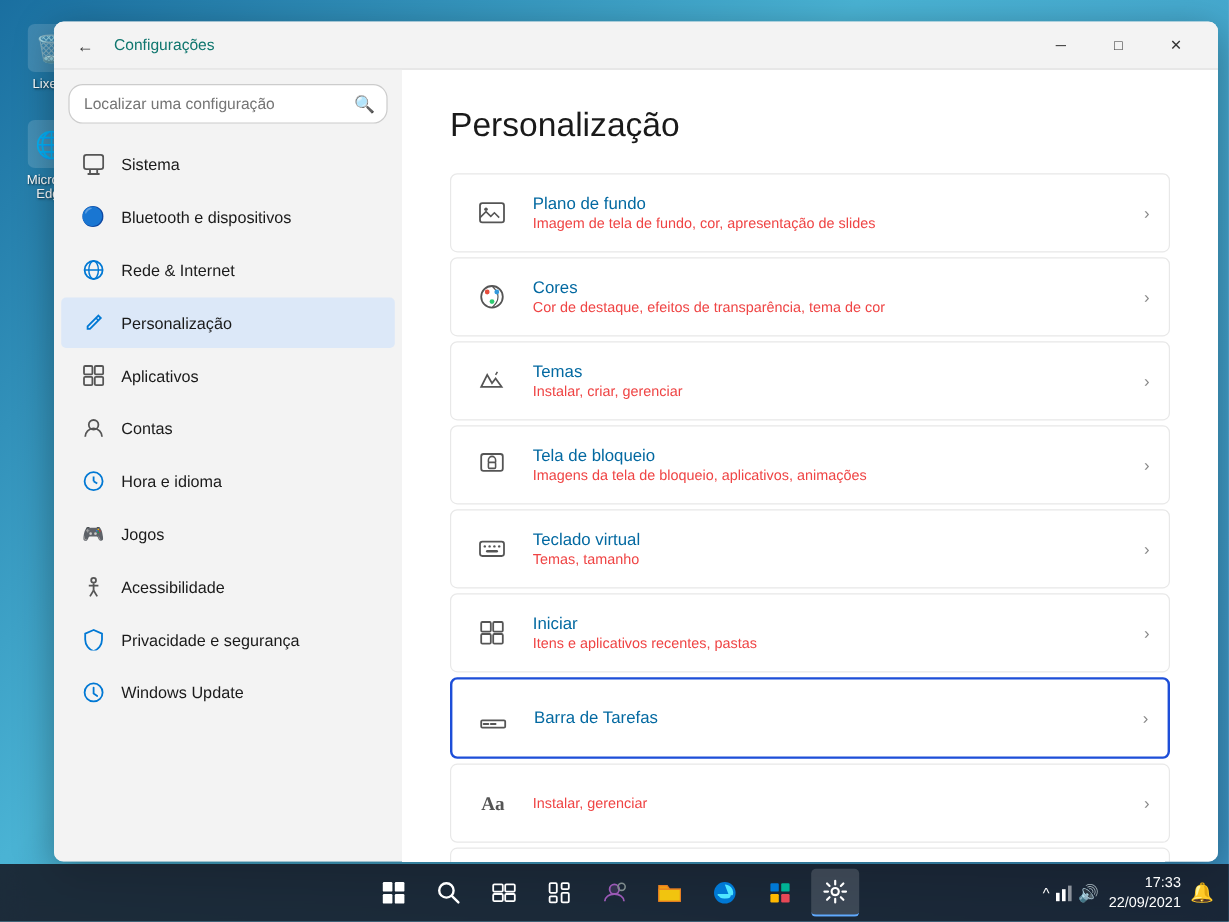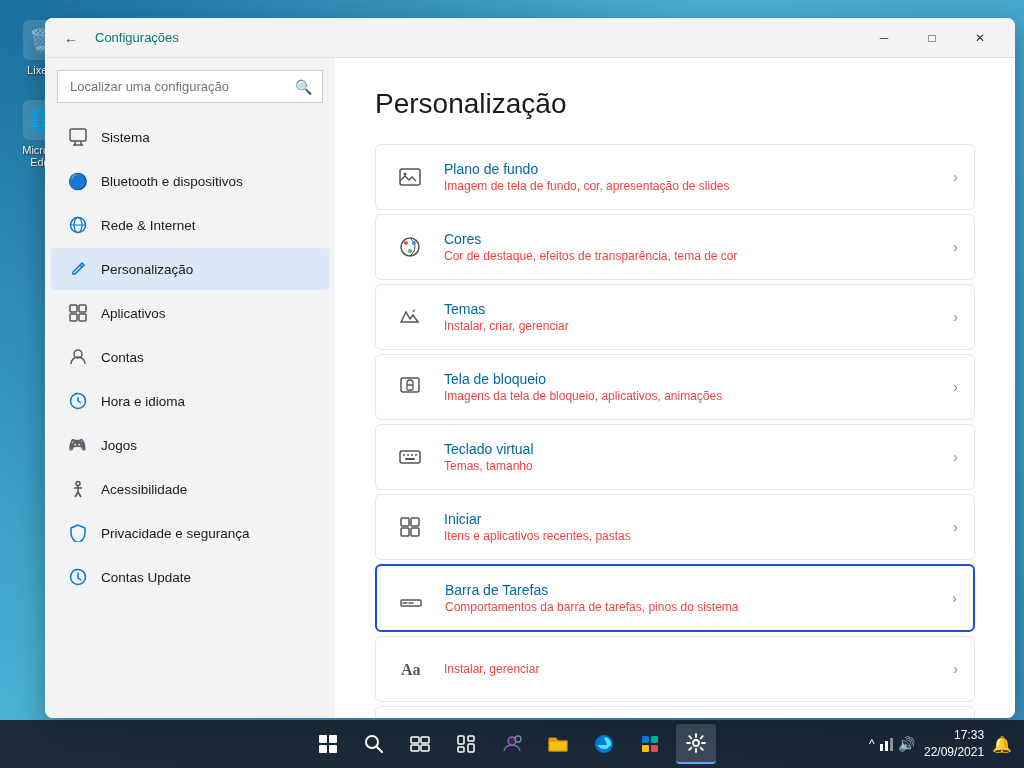--- a/index.html
+++ b/index.html
@@ -188,21 +188,21 @@
     }
 
     .search-box {
       margin: 0 12px 12px 12px;
       position: relative;
     }
     .search-box input {
       width: 100%;
       padding: 8px 12px 8px 12px;
       border: 1px solid #ccc;
-      border-radius: 0;
+      border-radius: 12px;
       background: white;
       font-size: 13px;
       outline: none;
     }
     .search-box .search-icon-inner {
       position: absolute;
       right: 10px;
       top: 50%;
       transform: translateY(-50%);
       font-size: 14px;
@@ -448,21 +448,21 @@
           <span>Privacidade e segurança</span>
         </div>
 
         <div class="nav-item">
           <span class="nav-icon">
             <svg width="18" height="18" viewBox="0 0 18 18" fill="none">
               <circle cx="9" cy="9" r="7.5" stroke="#0078d4" stroke-width="1.5"></circle>
               <path d="M9 5v5l3 2" stroke="#0078d4" stroke-width="1.5" stroke-linecap="round"></path>
             </svg>
           </span>
-          <span>Contas Update</span>
+          <span>Windows Update</span>
         </div>
       </div>
 
       <div class="main-content">
         <h1 class="page-title">Personalização</h1>
 
         <div class="settings-list">
 
           <div class="settings-item">
             <div class="item-icon">
@@ -562,21 +562,20 @@
           <div class="settings-item highlighted">
             <div class="item-icon">
               <svg width="24" height="24" viewBox="0 0 24 24" fill="none">
                 <rect x="2" y="14" width="20" height="6" rx="1" stroke="#555" stroke-width="1.5"></rect>
                 <line x1="4" y1="17" x2="8" y2="17" stroke="#555" stroke-width="1.5" stroke-linecap="round"></line>
                 <line x1="10" y1="17" x2="14" y2="17" stroke="#555" stroke-width="1.5" stroke-linecap="round"></line>
               </svg>
             </div>
             <div class="item-text">
               <div class="item-title">Barra de Tarefas</div>
-              <div class="item-desc">Comportamentos da barra de tarefas, pinos do sistema</div>
             </div>
             <span class="chevron">›</span>
           </div>
 
           <div class="settings-item">
             <div class="item-icon">
               <svg width="24" height="24" viewBox="0 0 24 24" fill="none">
                 <text x="3" y="18" font-size="16" font-weight="bold" fill="#555" font-family="serif">Aa</text>
               </svg>
             </div>

